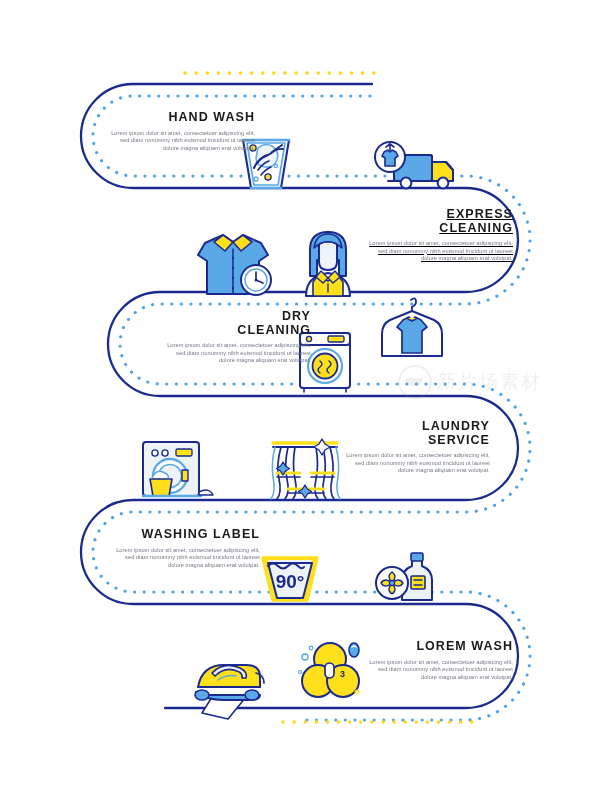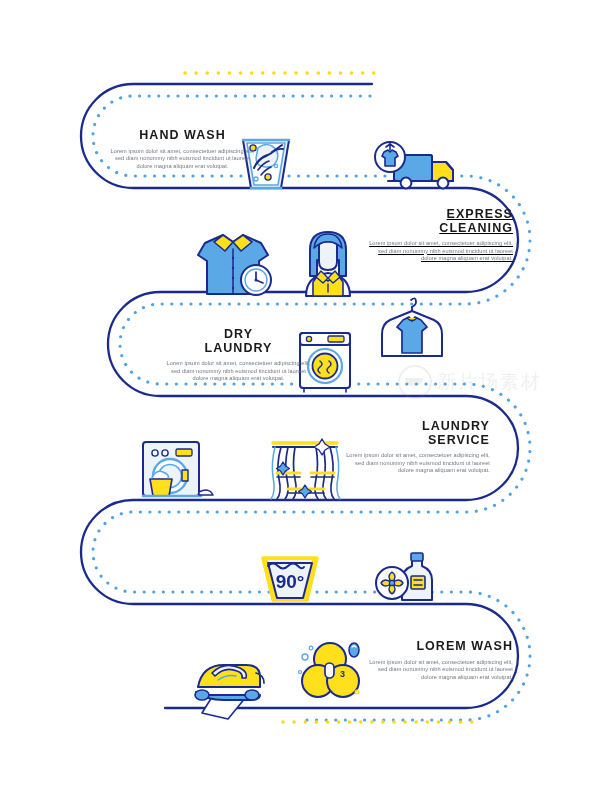--- a/index.html
+++ b/index.html
@@ -17,21 +17,21 @@
   .blk{position:absolute;}
   .title{
     font-weight:bold;color:#1a1a1a;
     font-size:12.5px;letter-spacing:1.05px;line-height:13.5px;
     margin:0 0 5px 0;white-space:pre-line;
   }
   .body{
     color:#6f7683;font-size:5.6px;line-height:7.6px;
     margin:0;letter-spacing:.08px;
   }
-  .al-left{text-align:center;margin-top:18px;}
+  .al-left{text-align:right;}
   .al-right{text-align:right;}
 
   #watermark{
     position:absolute;z-index:2;left:398px;top:362px;
     width:200px;height:40px;
     display:flex;align-items:center;gap:5px;
     opacity:.13;pointer-events:none;
   }
   #watermark .wm-logo{
     width:30px;height:30px;border-radius:50%;
@@ -312,30 +312,34 @@
     </div>
 
     <div class="blk al-right" style="left:368px;top:208px;width:145px;text-decoration:underline;">
       <h2 class="title">EXPRESS
 CLEANING</h2>
       <p class="body">Lorem ipsum dolor sit amet, consectetuer adipiscing elit, sed diam nonummy nibh euismod tincidunt ut laoreet dolore magna aliquam erat volutpat.</p>
     </div>
 
     <div class="blk al-left" style="left:166px;top:310px;width:145px;">
       <h2 class="title">DRY
-LAUNDRY</h2>
+CLEANING</h2>
       <p class="body">Lorem ipsum dolor sit amet, consectetuer adipiscing elit, sed diam nonummy nibh euismod tincidunt ut laoreet dolore magna aliquam erat volutpat.</p>
     </div>
 
     <div class="blk al-right" style="left:340px;top:420px;width:150px;">
       <h2 class="title">LAUNDRY
 SERVICE</h2>
       <p class="body">Lorem ipsum dolor sit amet, consectetuer adipiscing elit, sed diam nonummy nibh euismod tincidunt ut laoreet dolore magna aliquam erat volutpat.</p>
     </div>
 
+    <div class="blk al-left" style="left:110px;top:528px;width:150px;">
+      <h2 class="title">WASHING LABEL</h2>
+      <p class="body">Lorem ipsum dolor sit amet, consectetuer adipiscing elit, sed diam nonummy nibh euismod tincidunt ut laoreet dolore magna aliquam erat volutpat.</p>
+    </div>
 
     <div class="blk al-right" style="left:368px;top:640px;width:145px;">
       <h2 class="title">LOREM WASH</h2>
       <p class="body">Lorem ipsum dolor sit amet, consectetuer adipiscing elit, sed diam nonummy nibh euismod tincidunt ut laoreet dolore magna aliquam erat volutpat.</p>
     </div>
 
   </div>
 </div>
 
 </body></html>

